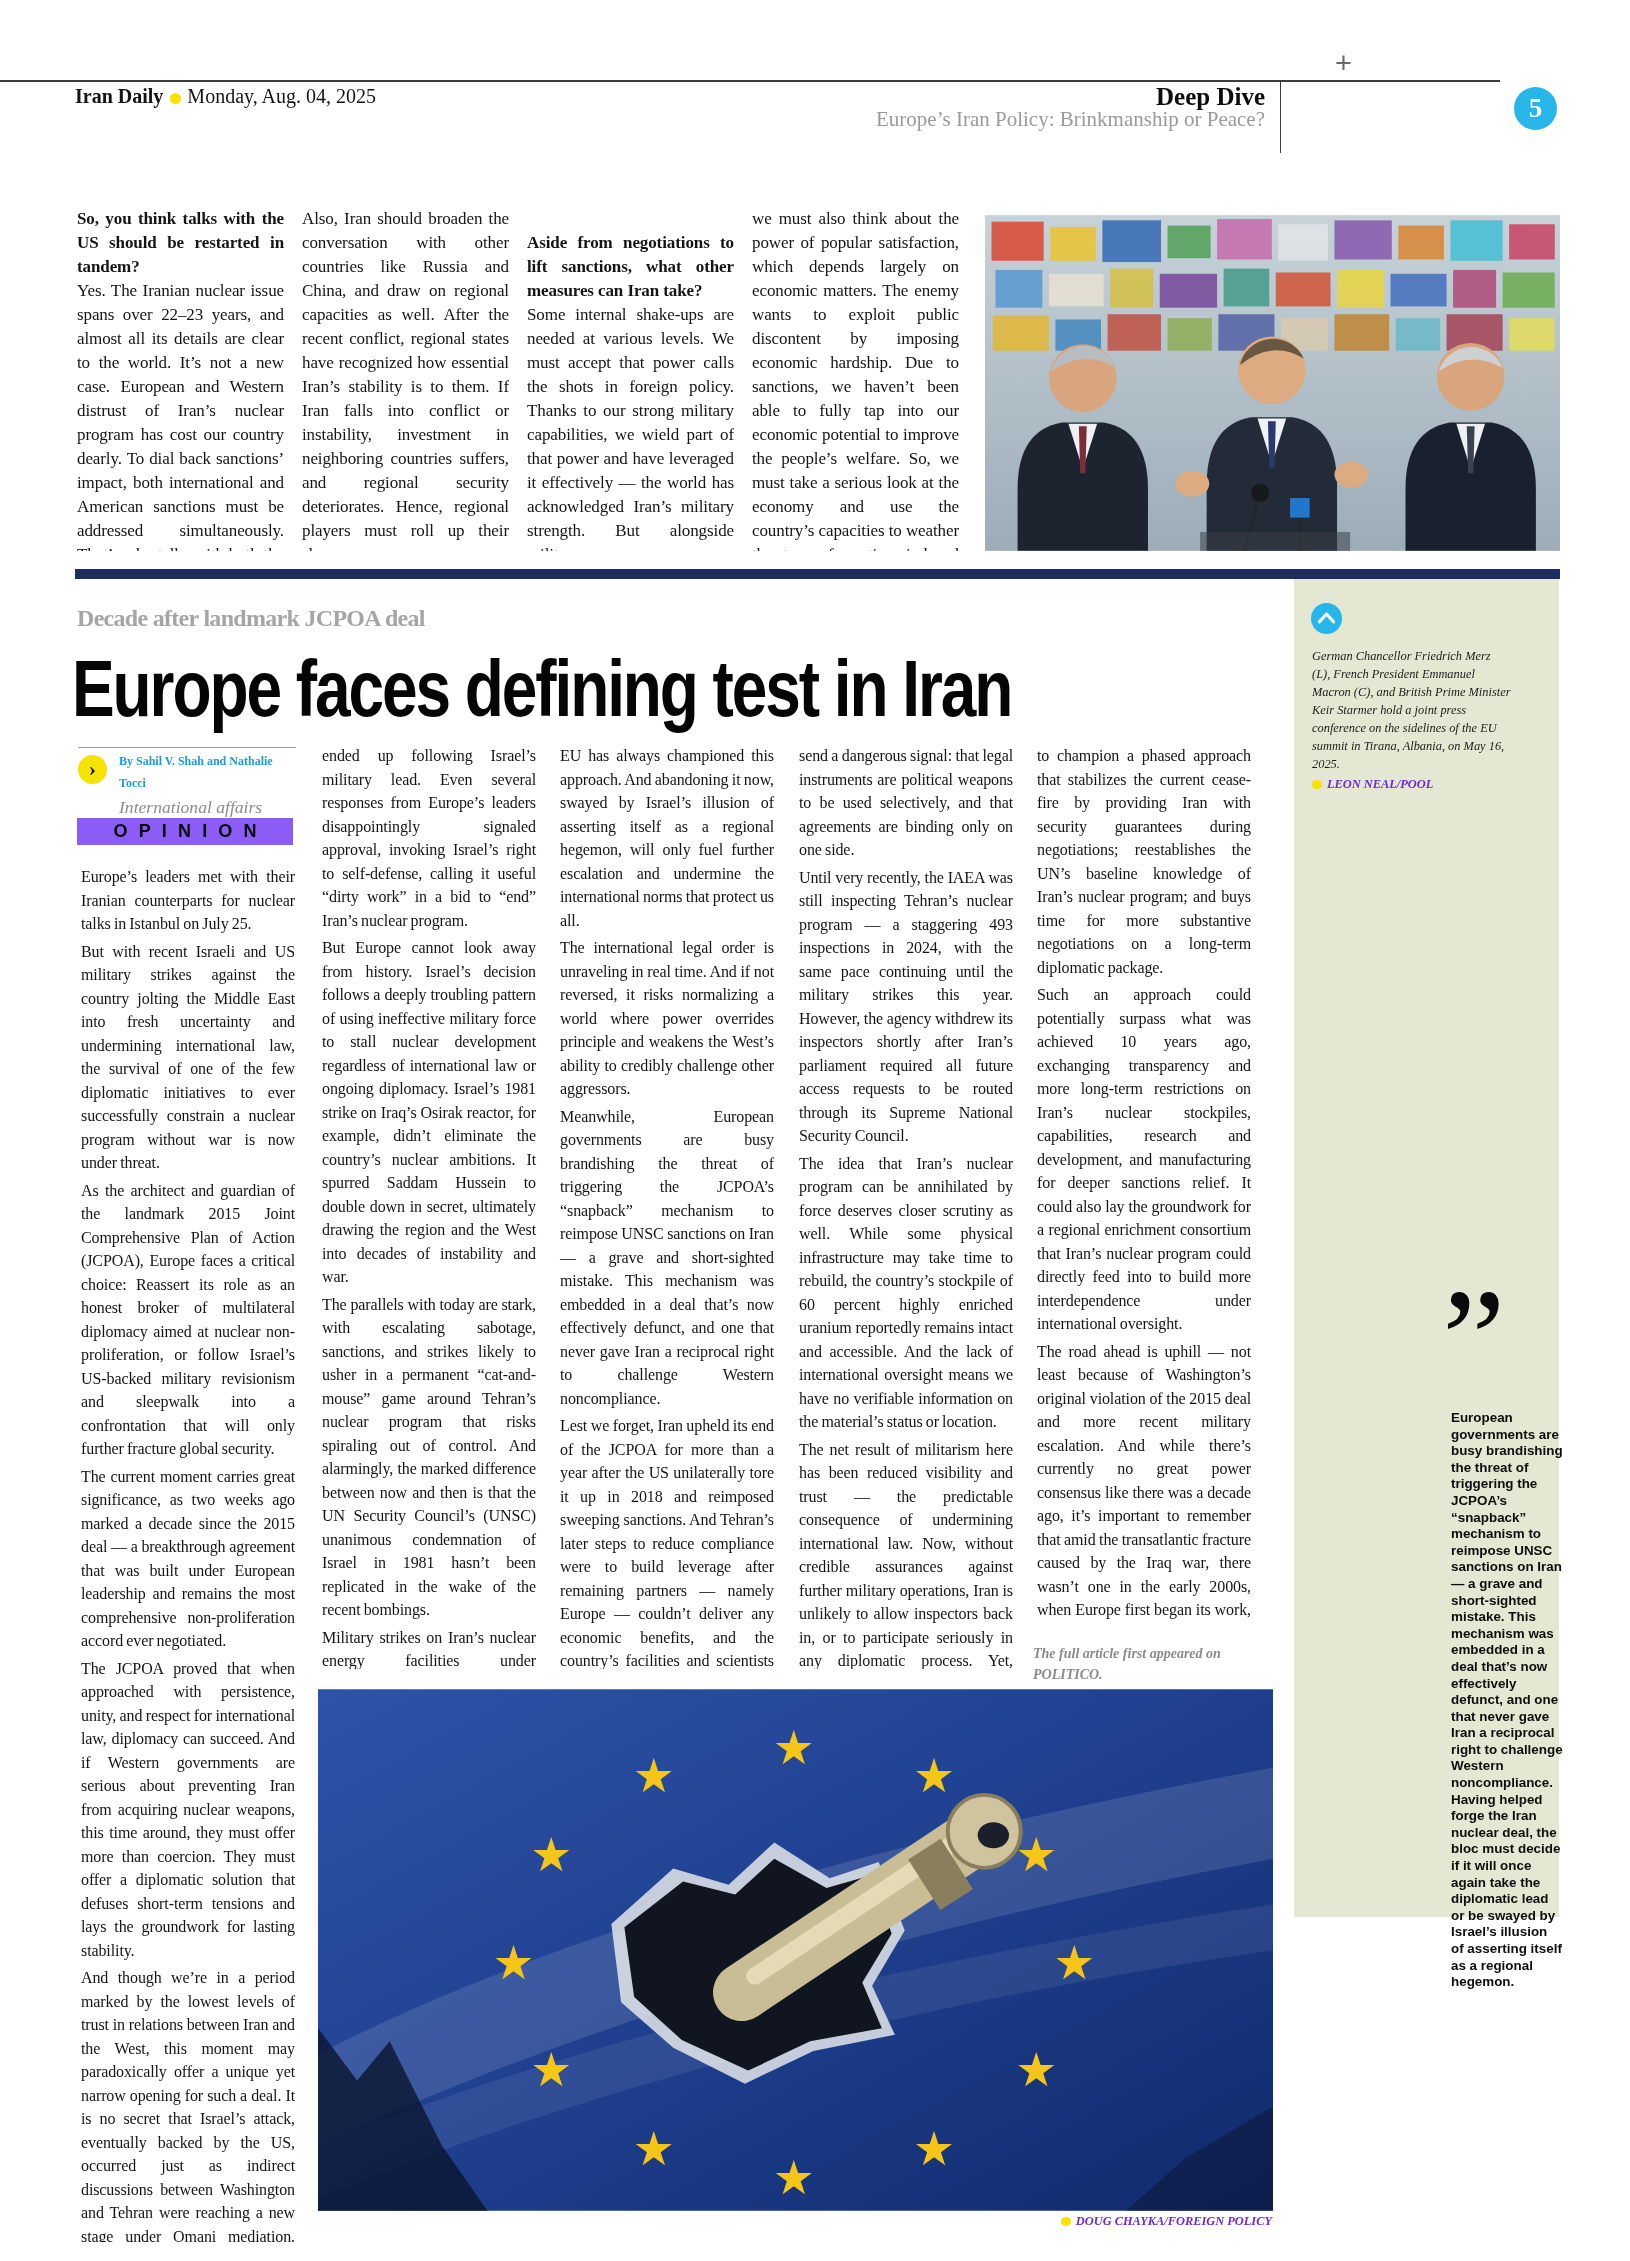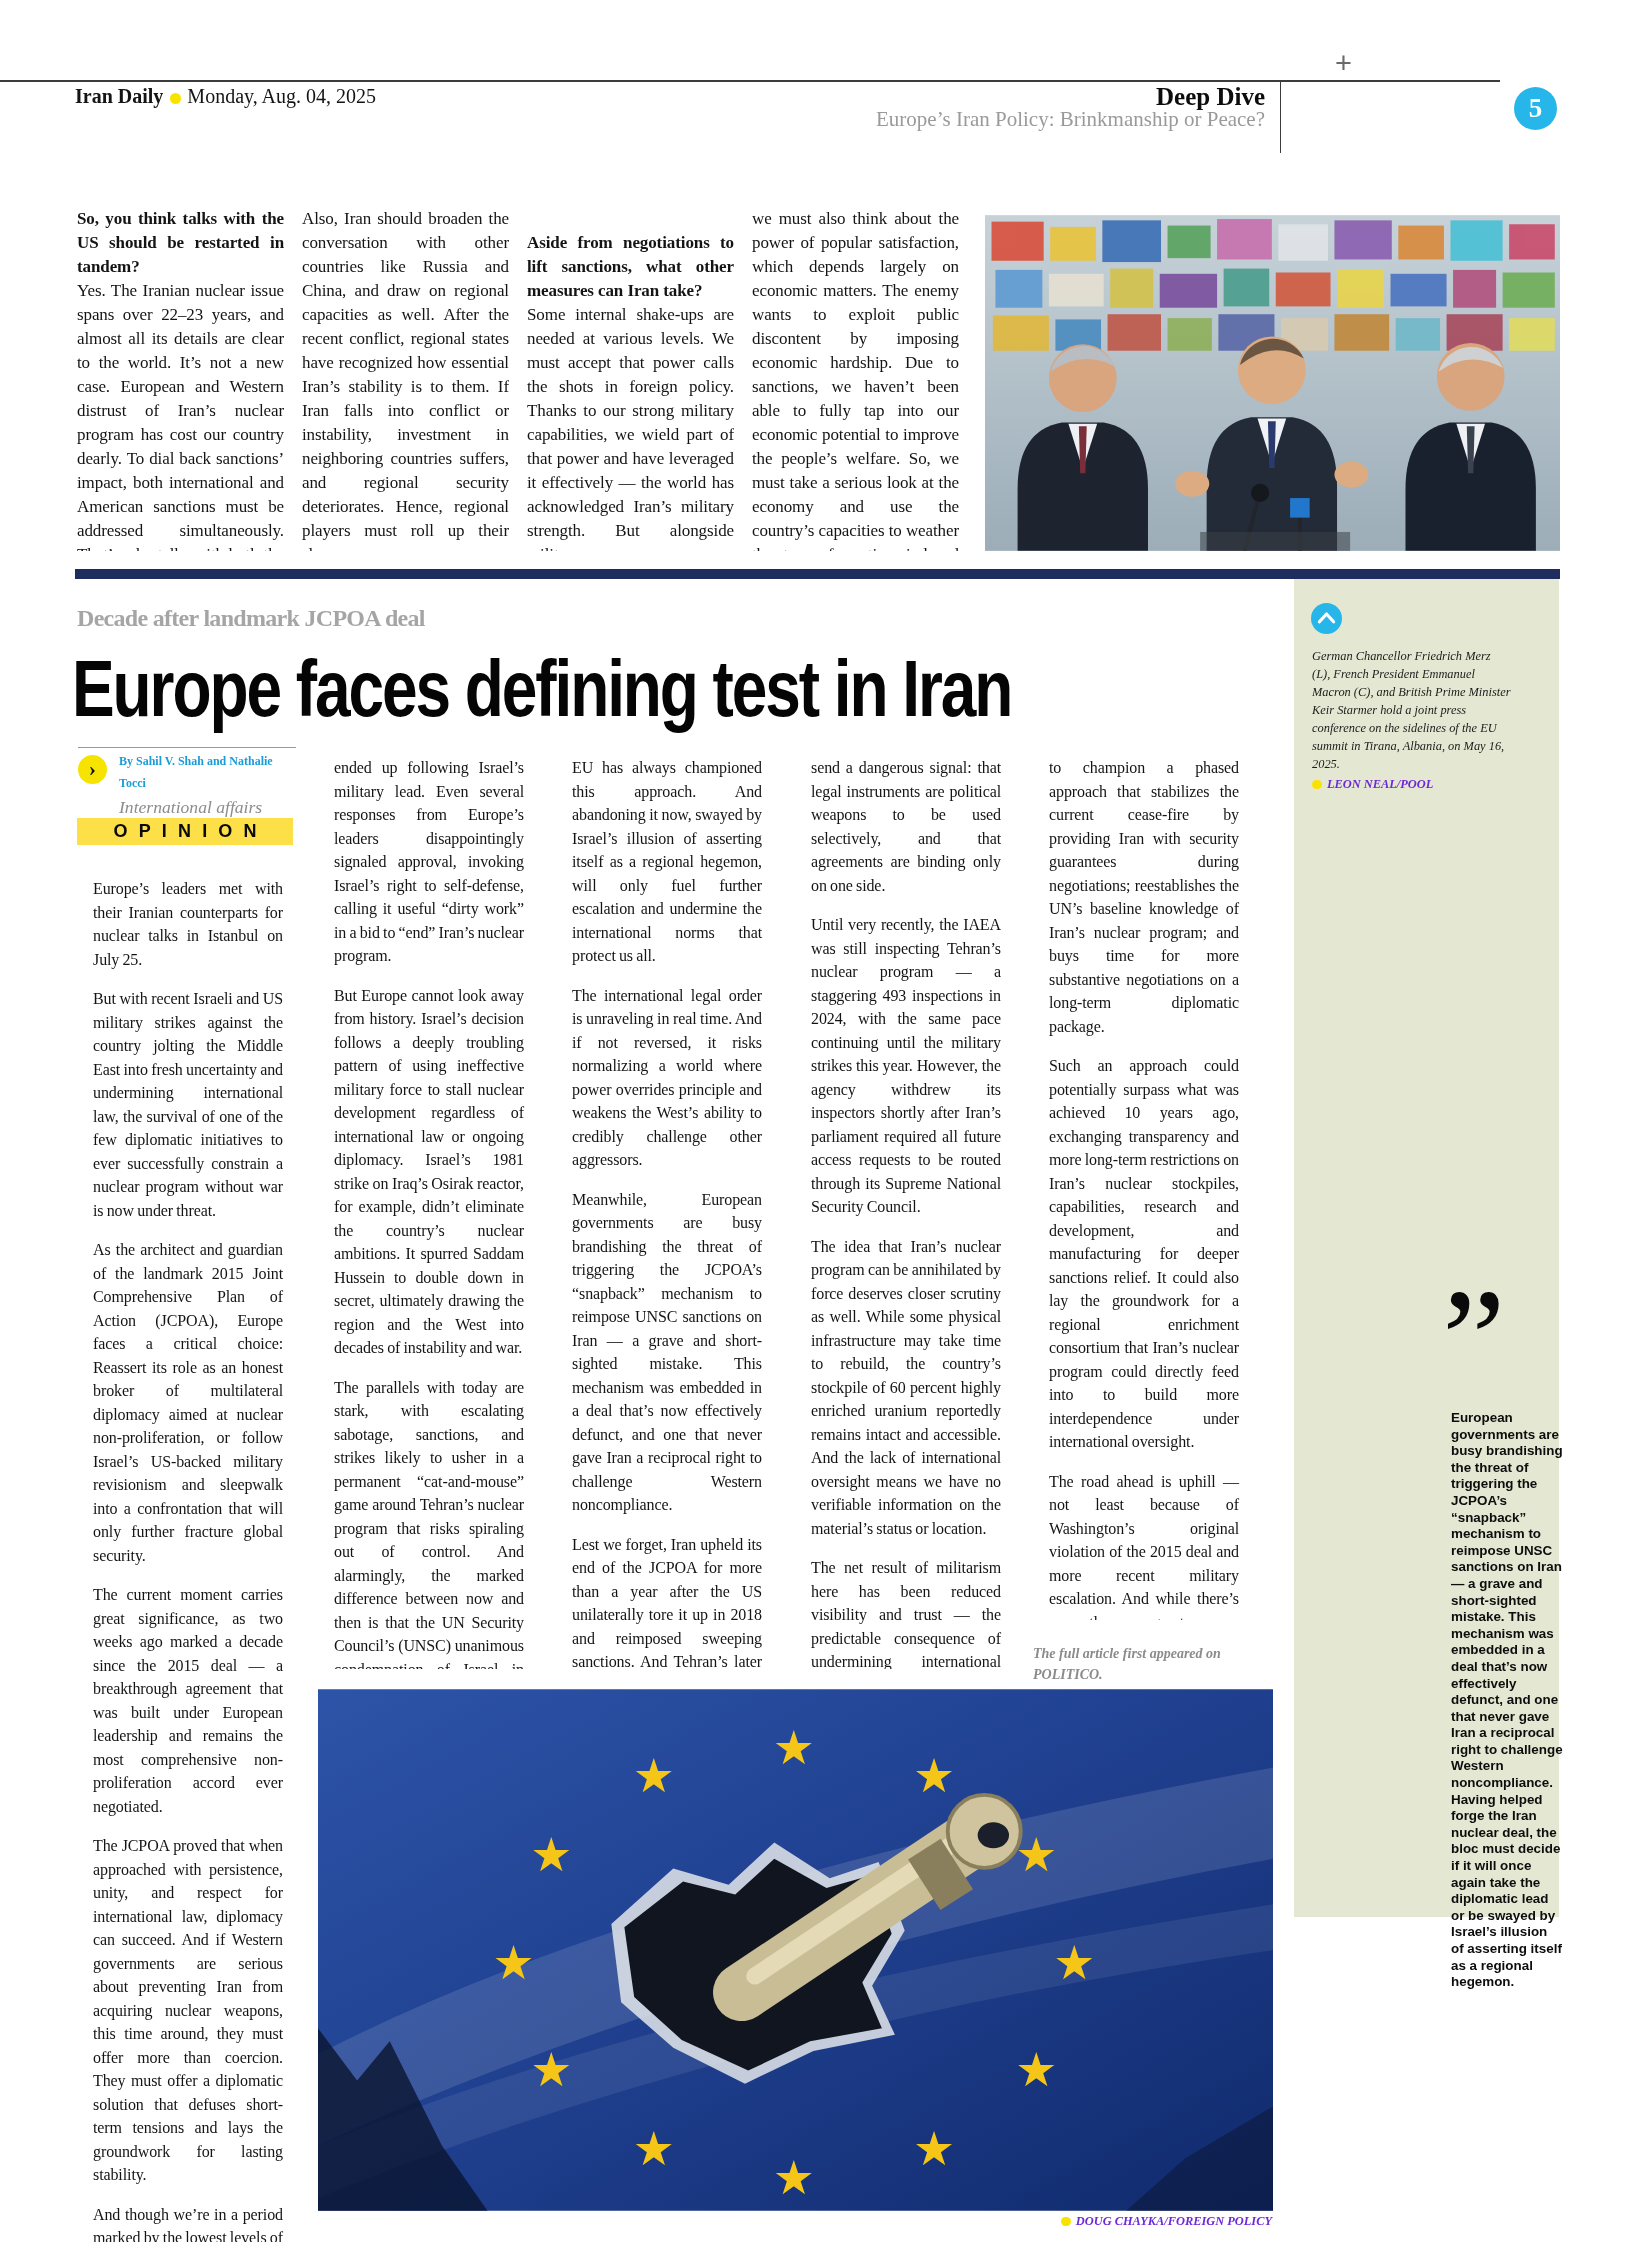--- a/index.html
+++ b/index.html
@@ -44,28 +44,28 @@
   .kicker{left:77px;top:605px;font-size:24px;font-weight:bold;color:#a5a5a5;letter-spacing:-0.7px;white-space:nowrap;}
   .headline{left:72px;top:643px;font-family:"Liberation Sans",sans-serif;font-weight:bold;font-size:80px;
             letter-spacing:-2.6px;color:#050505;white-space:nowrap;transform:scaleX(0.80);transform-origin:left top;}
 
   
   .byline-rule{left:78px;top:747px;width:218px;height:1.3px;background:#9a9a9a;}
   .byline-circle{left:78px;top:755px;width:29px;height:29px;border-radius:50%;background:#f6e400;
                  text-align:center;font-weight:bold;font-size:22px;line-height:27px;color:#111;}
   .byline{left:119px;top:751px;width:183px;color:#1a9cd8;font-weight:bold;font-size:12px;line-height:21.5px;}
   .byline-role{left:119px;top:797px;width:196px;color:#8c8c8c;font-style:italic;font-size:17.6px;}
-  .opinion-bar{left:77px;top:818px;width:216px;height:27px;background:#fde047;
+  .opinion-bar{left:77px;top:818px;width:216px;height:27px;background:#8b5cf6;
                font-family:"Liberation Sans",sans-serif;font-weight:bold;font-size:18px;color:#0a0a0a;
                text-align:center;line-height:27px;letter-spacing:0.62em;text-indent:0.62em;}
 
   
   .ncol{width:222px;text-align:justify;font-size:16px;line-height:23.5px;overflow:hidden;
         letter-spacing:-0.1px;word-spacing:-0.7px;}
-  .ncol p{margin:16px;}
+  .ncol p{margin:4px;}
   .col1{left:77px;top:861px;height:1381px;}
   .col2{left:318px;top:740px;height:929px;}
   .col3{left:556px;top:740px;height:929px;}
   .col4{left:795px;top:740px;height:929px;}
   .col5{left:1033px;top:740px;height:880px;}
   .footnote{left:1033px;top:1643px;width:222px;font-size:14px;line-height:21px;
             font-style:italic;font-weight:bold;color:#8b8b8b;}
 
   
   .pq-mark{left:1442px;top:1288px;font-size:143px;line-height:104px;color:#0a0a0a;}

